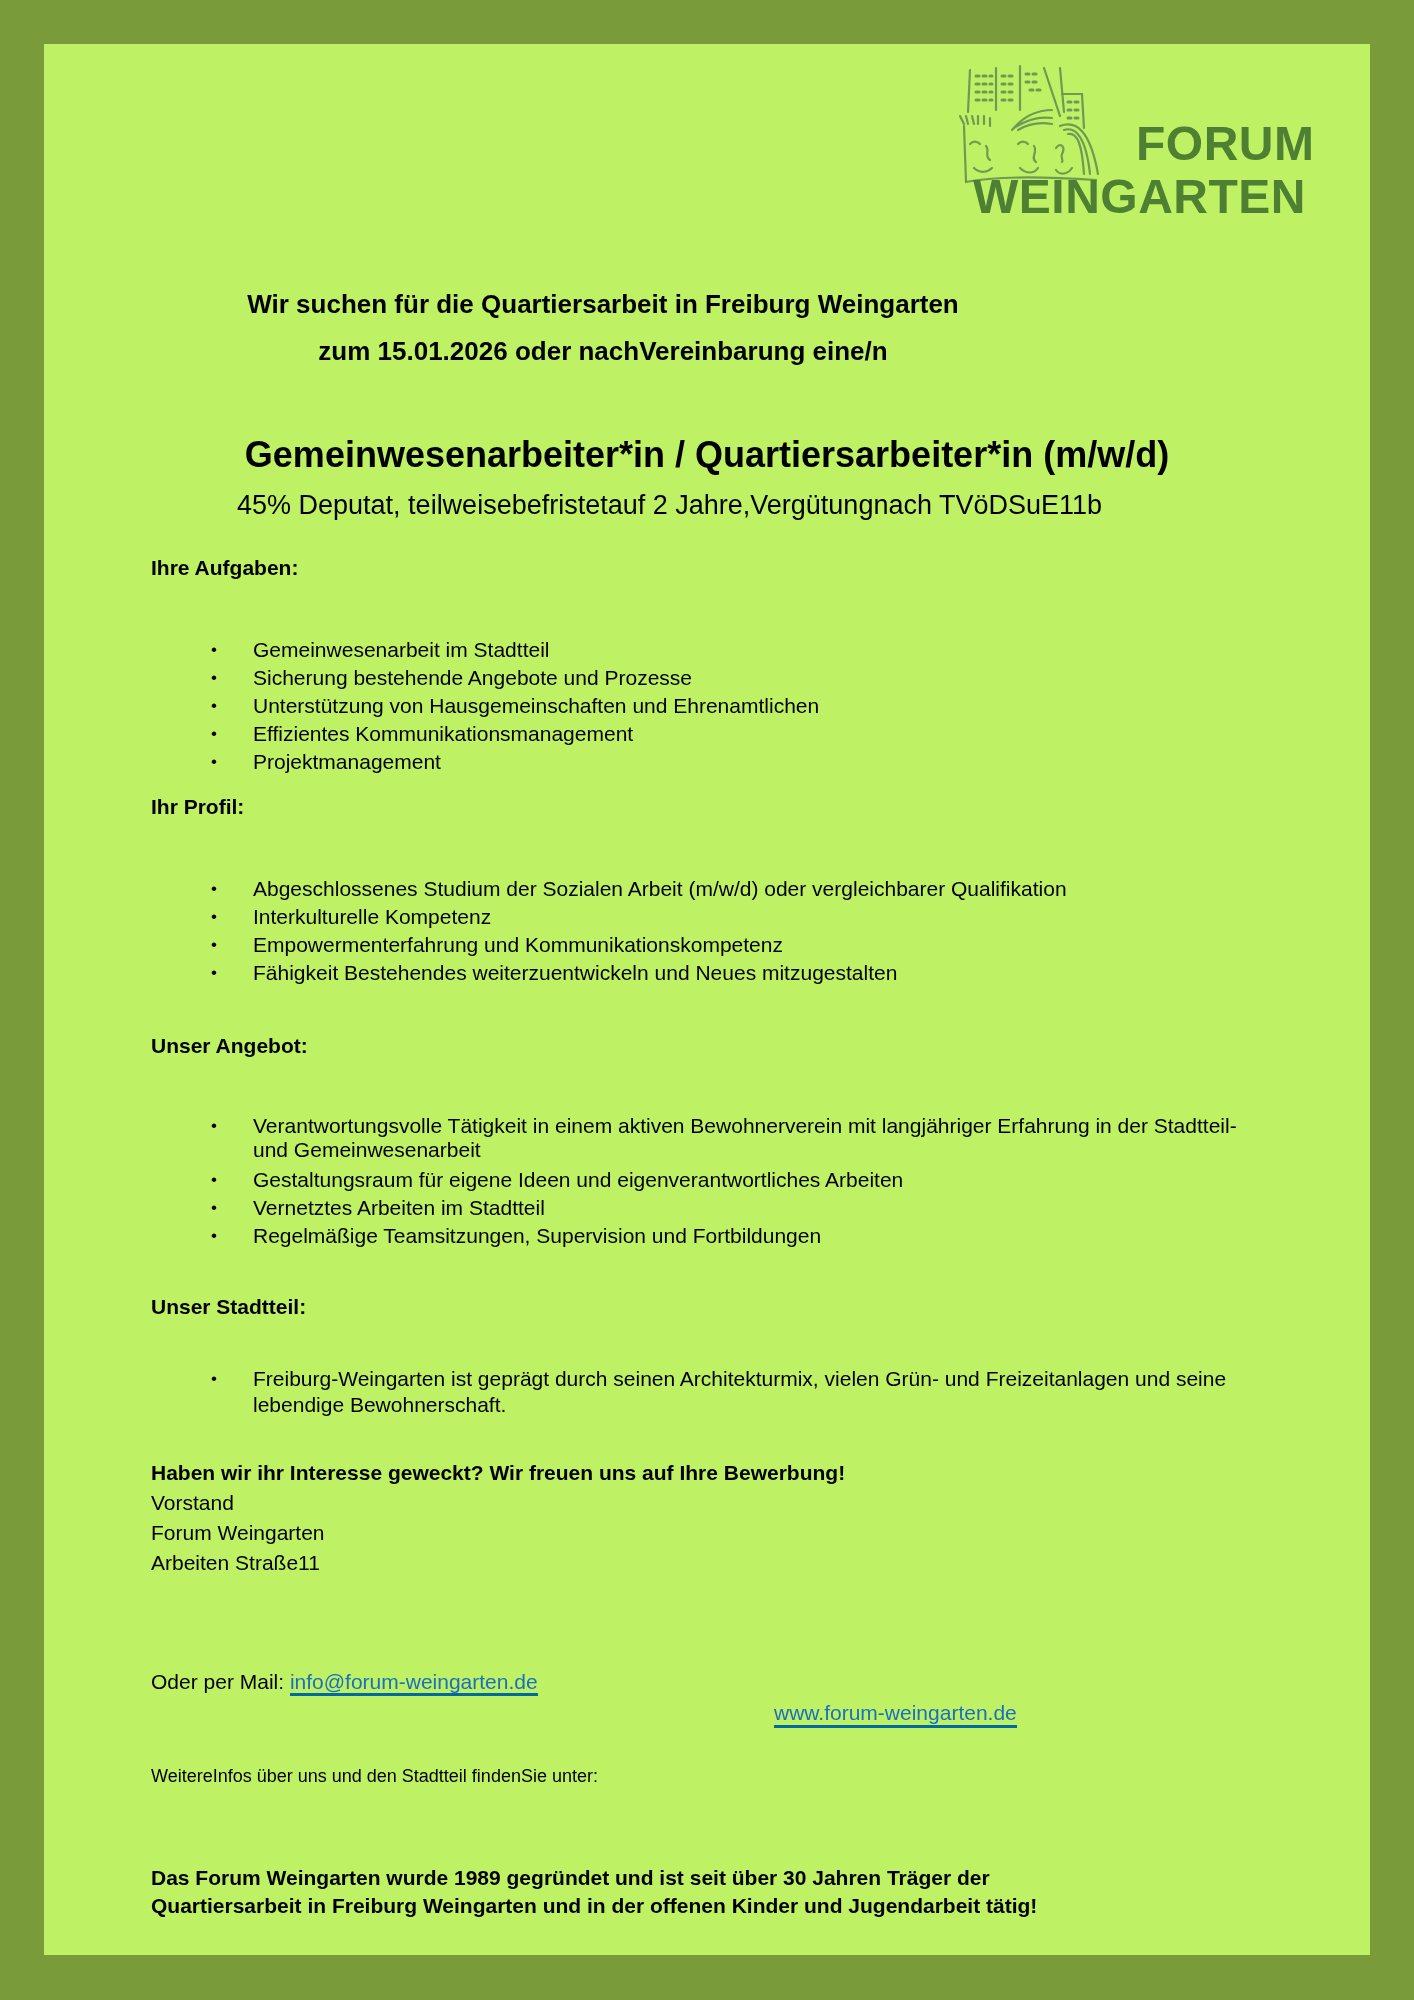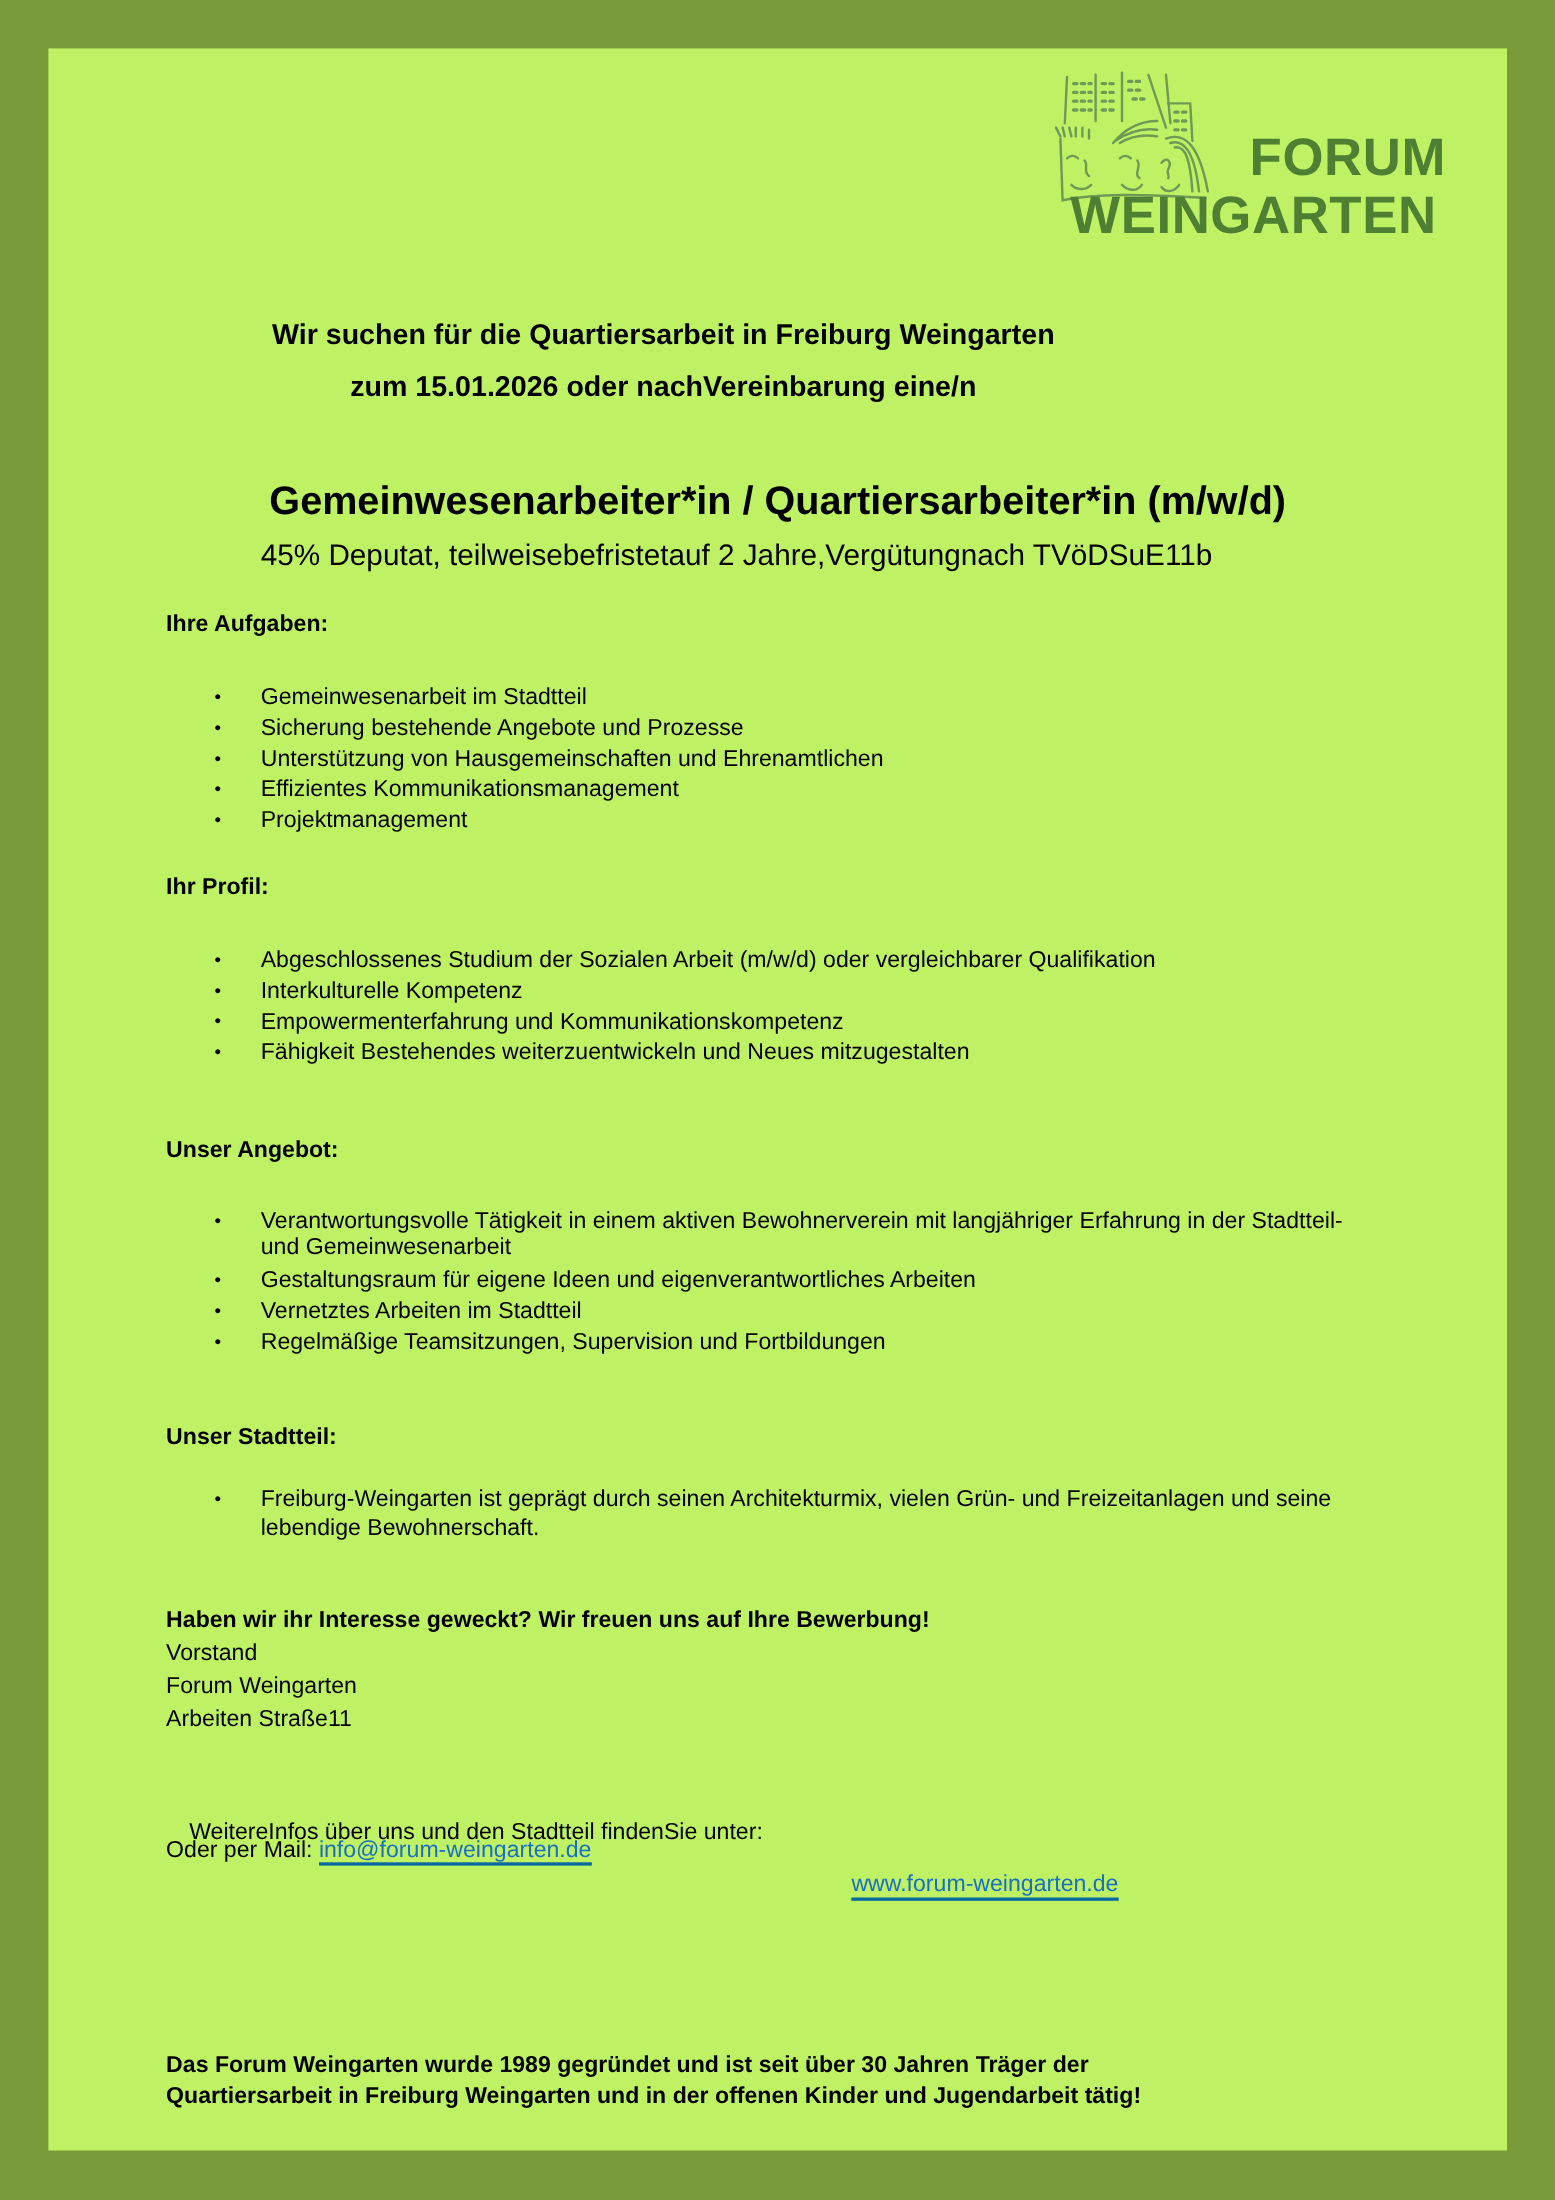--- a/index.html
+++ b/index.html
@@ -33,33 +33,33 @@
     .intro { position: absolute; left: 0; width: 1118px; text-align: center; font-weight: bold; font-size: 26px; }
     .intro-1 { top: 245px; }
     .intro-2 { top: 292px; }
 
     .job-title { position: absolute; left: 18px; width: 1290px; text-align: center; font-weight: bold; font-size: 36px; top: 390px; }
     .job-sub { position: absolute; left: 193px; top: 446px; font-size: 27px; }
 
     .heading { position: absolute; left: 107px; font-weight: bold; font-size: 21px; }
 
     ul.bullets {
-      position: absolute; left: 107px; margin: 0; padding: 0; list-style: none;
+      position: absolute; left: 107px; margin: 16px; padding: 0; list-style: none;
       font-size: 21px; line-height: 28px; width: 1150px;
     }
     ul.bullets li { position: relative; padding-left: 86px; }
     ul.bullets li::before {
       content: "•"; position: absolute; left: 44px; top: 0; font-size: 17px;
     }
 
     .contact { position: absolute; left: 107px; font-size: 21px; line-height: 30px; }
     .contact .bold { font-weight: bold; }
 
     .mail-line { position: absolute; left: 107px; top: 1626px; font-size: 21px; }
-    .info-line { position: absolute; left: 107px; top: 1610px; font-size: 21px; margin-left: 21px; }
+    .info-line { position: absolute; left: 107px; top: 1722px; font-size: 18px; }
     a.link { color: #1a6fc1; text-decoration: none; border-bottom: 3px solid #0369a1; }
     .info-link { position: absolute; left: 730px; top: 1657px; font-size: 21px; }
 
     .footer { position: absolute; left: 107px; top: 1820px; font-weight: bold; font-size: 21px; line-height: 28px; }
   </style>
 </head>
 <body>
 
 <div class="page">
 

